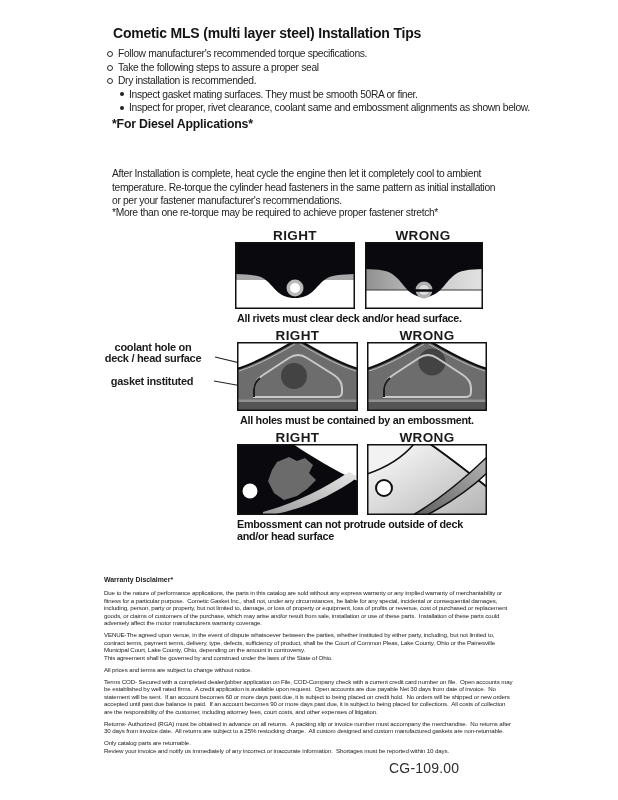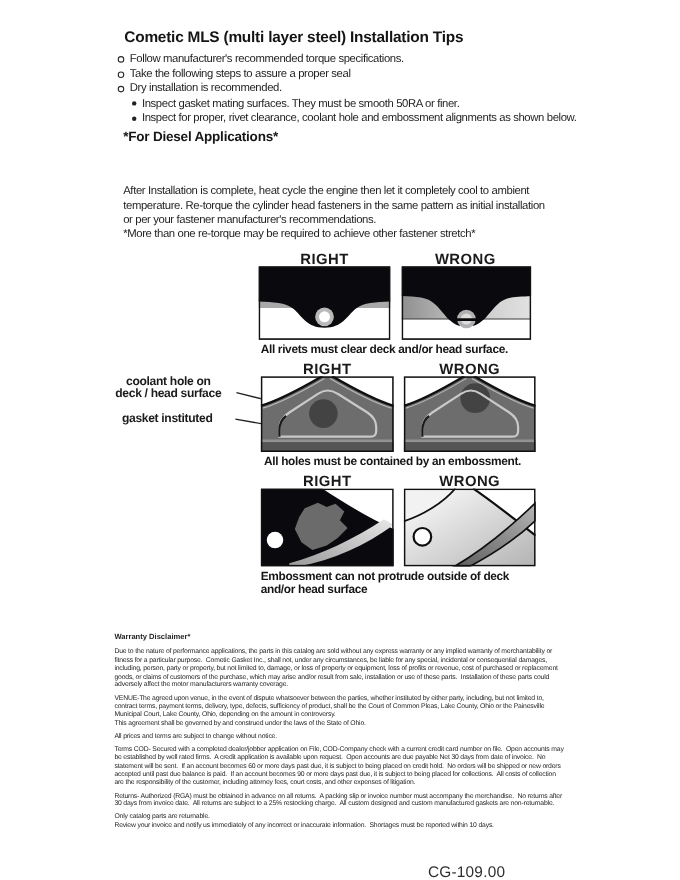--- a/index.html
+++ b/index.html
@@ -26,21 +26,21 @@
   .dbox svg{display:block;width:100%;height:100%;}
   .cap{position:absolute;font-size:10.8px;font-weight:bold;letter-spacing:-0.3px;line-height:11.5px;white-space:pre;color:#161616;}
 
   .slabel{position:absolute;width:120px;text-align:center;font-size:11px;line-height:10.8px;
           letter-spacing:-0.3px;white-space:pre;color:#1c1c1c;font-weight:bold;}
 
   .warranty{left:104px;top:576px;width:480px;color:#242424;}
   .warranty .wh{font-size:6.9px;font-weight:bold;margin:0 0 6px 0;}
   .warranty p{font-size:6.2px;line-height:7.5px;letter-spacing:-0.15px;margin:0 0 4.5px 0;white-space:pre;}
 
-  .footer{left:389px;top:760px;font-size:14px;letter-spacing:0.2px;color:#2e2e2e;margin-top:24px;}
+  .footer{left:389px;top:760px;font-size:14px;letter-spacing:0.2px;color:#2e2e2e;}
 </style>
 </head>
 <body>
 
 <div class="page">
 
   <h1 class="abs title">Cometic MLS (multi layer steel) Installation Tips</h1>
 
   <div class="abs bullets">
     <div class="brow">
@@ -54,29 +54,29 @@
     <div class="brow">
       <span class="mk-o"></span>
       <span>Dry installation is recommended.</span>
     </div>
     <div class="brow sub">
       <span class="mk-f"></span>
       <span>Inspect gasket mating surfaces.  They must be smooth 50RA or finer.</span>
     </div>
     <div class="brow sub">
       <span class="mk-f"></span>
-      <span>Inspect for proper, rivet clearance, coolant hole and embossment alignments as shown below.</span>
+      <span>Inspect for proper, rivet clearance, coolant same and embossment alignments as shown below.</span>
     </div>
   </div>
 
   <div class="abs diesel-h">*For Diesel Applications*</div>
   <div class="abs para p2">After Installation is complete, heat cycle the engine then let it completely cool to ambient
 temperature. Re-torque the cylinder head fasteners in the same pattern as initial installation
 or per your fastener manufacturer's recommendations.</div>
-  <div class="abs para pnote">*More than one re-torque may be required to achieve other fastener stretch*</div>
+  <div class="abs para pnote">*More than one re-torque may be required to achieve proper fastener stretch*</div>
 
   <div class="dlabel" style="left:235px;top:228px;">RIGHT</div>
   <div class="dlabel" style="left:364px;top:228px;width:118px;">WRONG</div>
 
   <div class="dbox" style="left:235px;top:242px;width:120px;height:67px;">
     <svg viewBox="0 0 120 67">
       <rect width="120" height="67" fill="#ffffff"></rect>
       <rect x="0" y="30" width="120" height="8" fill="#a9a9a9"></rect>
       <path d="M0,0 H120 V32 C106,33 96,32 88,39 C80,46 76,56 60,56 C44,56 40,46 32,39 C24,32 14,33 0,32 Z" fill="#0a0a0e"></path>
       <circle cx="60" cy="46" r="8.5" fill="#b9b9b9"></circle>

